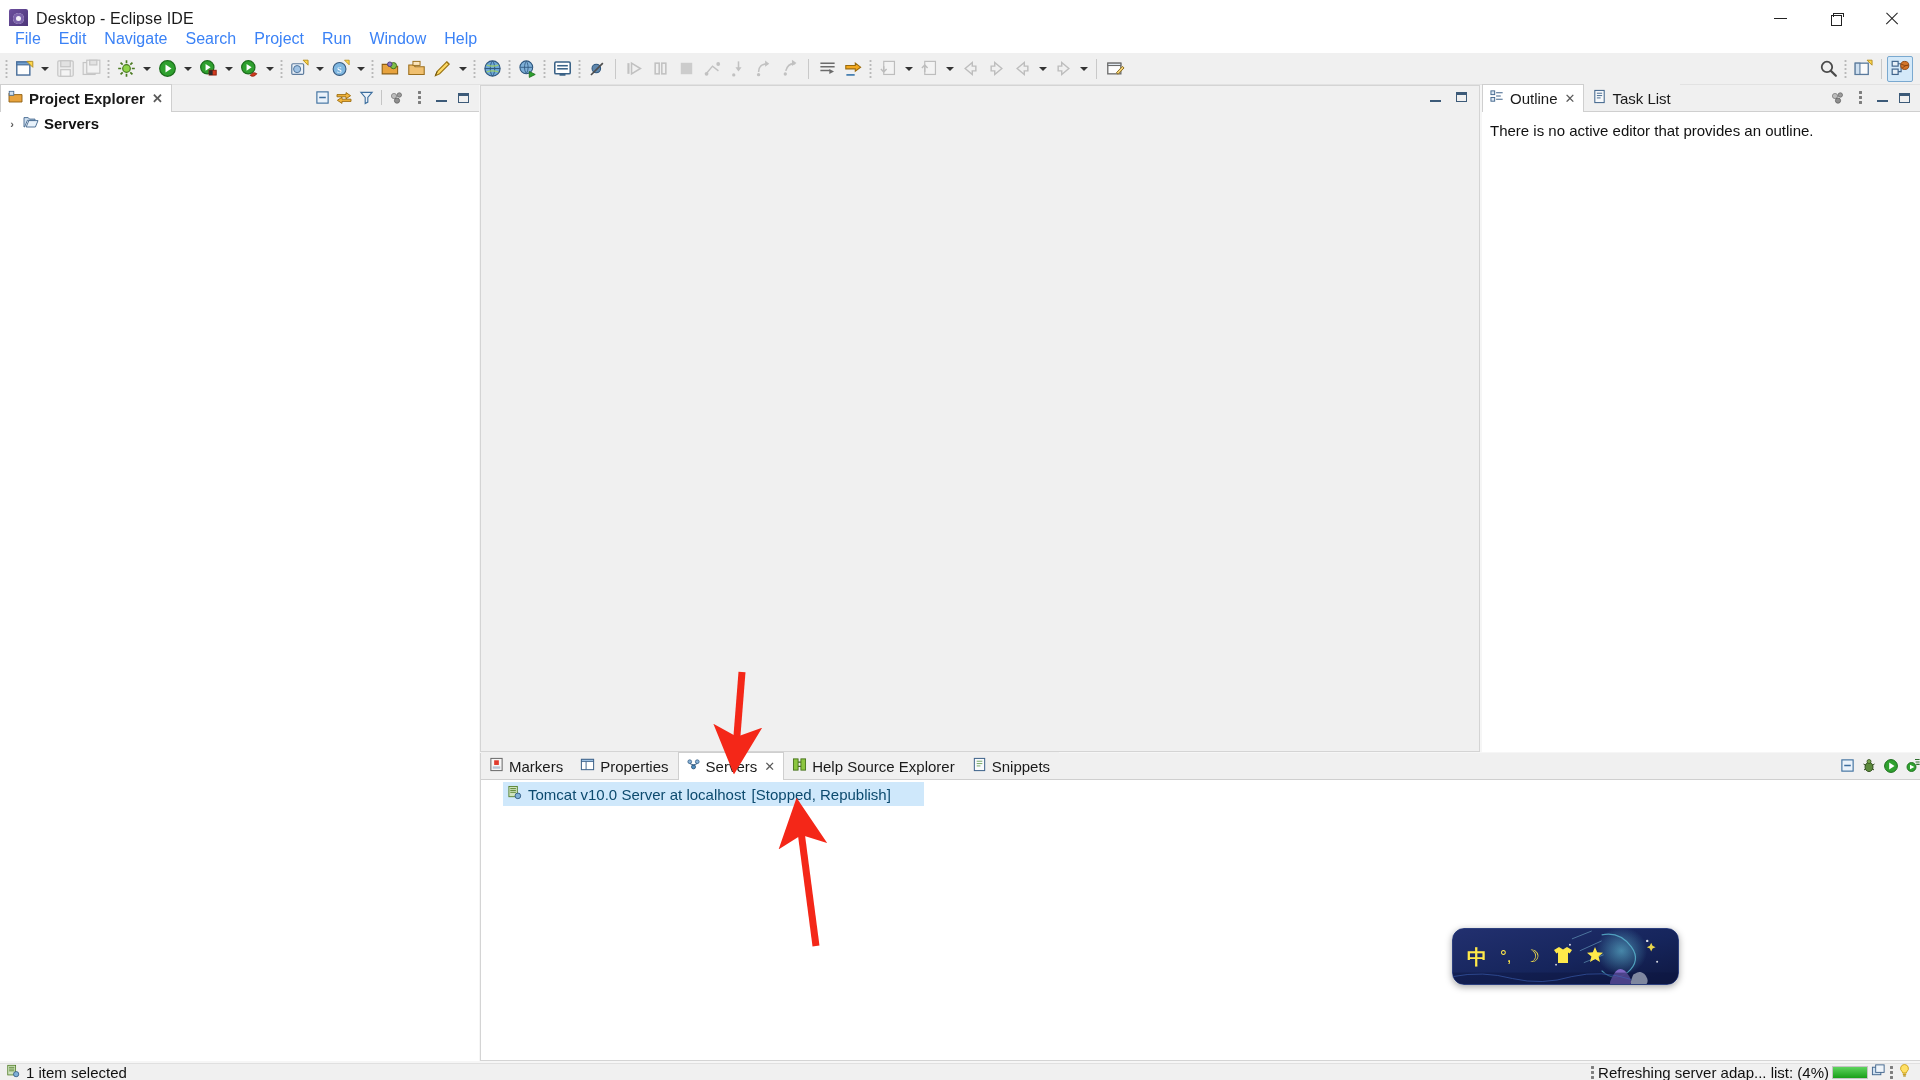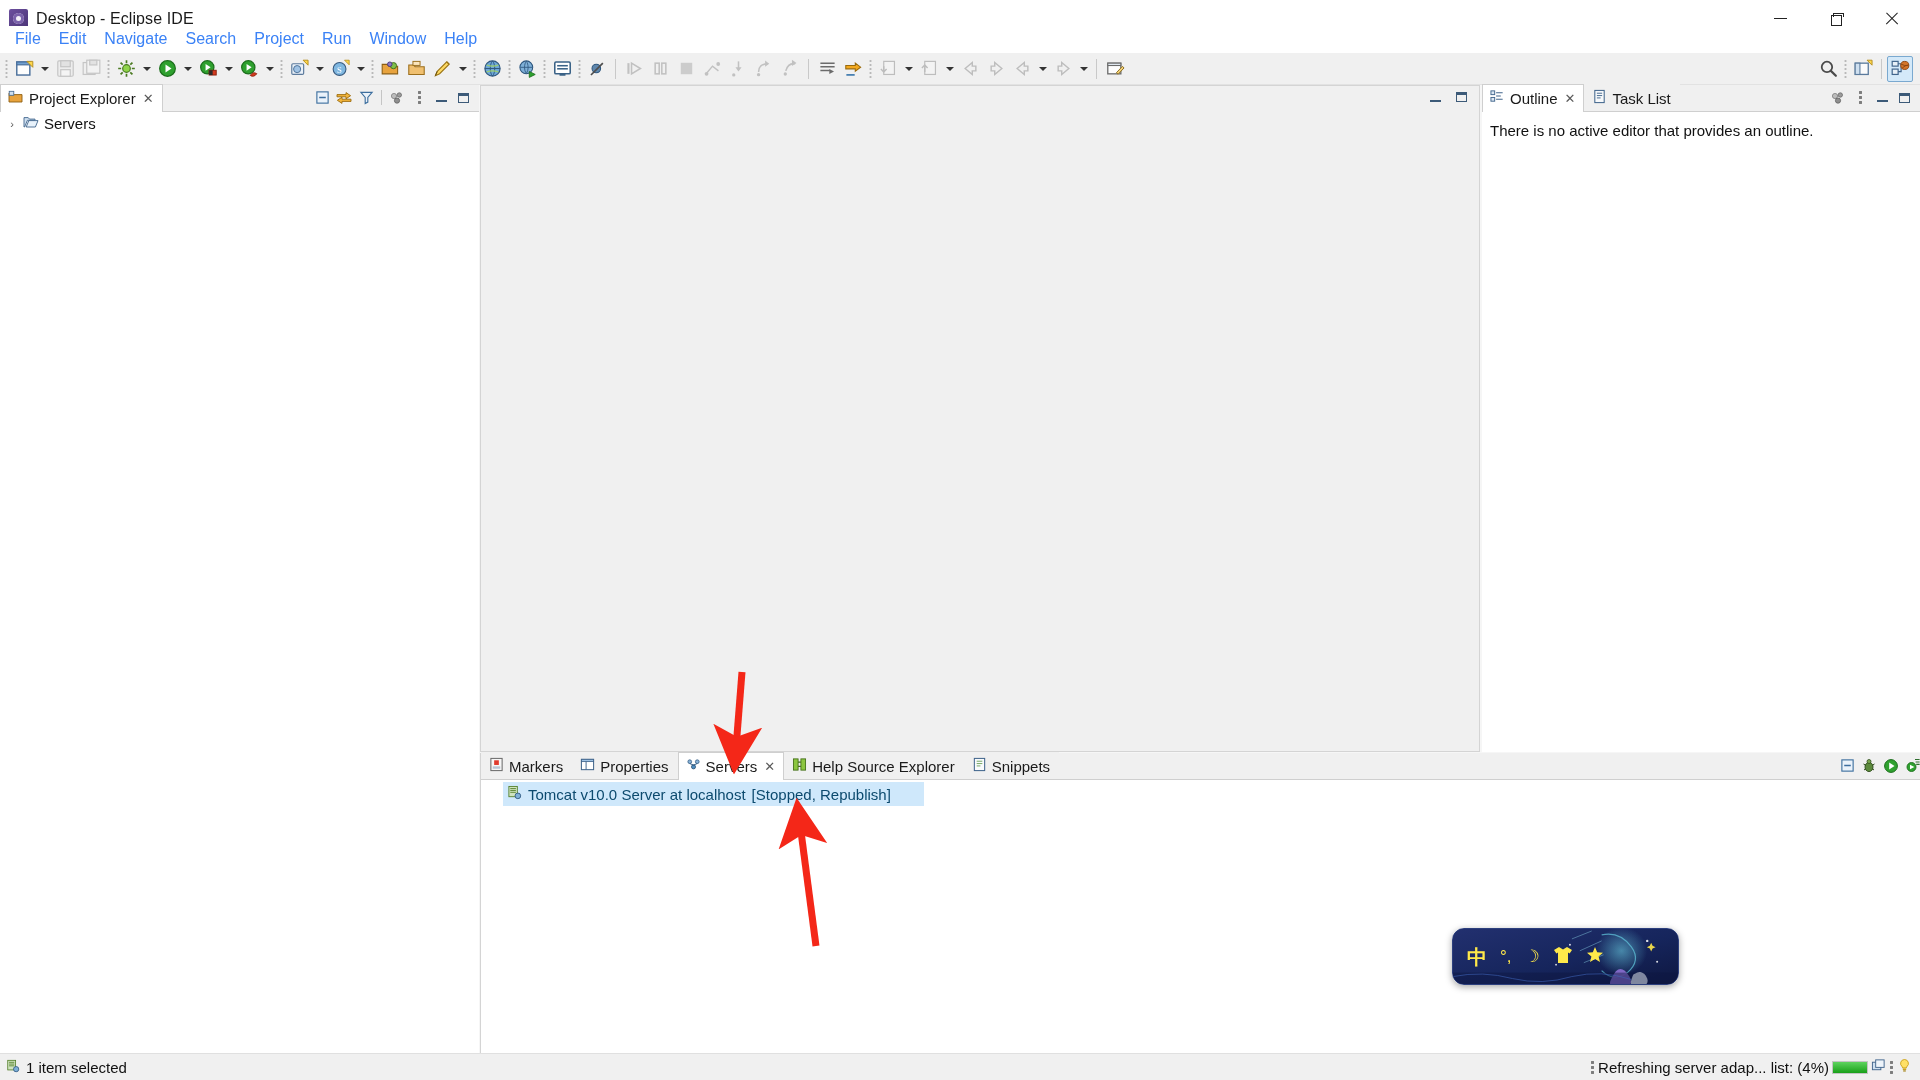--- a/index.html
+++ b/index.html
@@ -92,21 +92,21 @@
   .tb-sep { width:1px; height:20px; background:#c9c9c9; margin:0 5px; flex:0 0 auto; }
   .tb-spacer { flex: 1 1 auto; }
   .tb-icon { width:19px; height:19px; display:block; }
 
   
   #workbench { position:absolute; left:0; top:85px; width:1920px; height:978px; background:#f6f6f6; }
 
   .panel { position: absolute; background: #ffffff; }
 
   
-  #project-explorer { left:0; top:0; width:479px; height:976px; background:#ffffff; }
+  #project-explorer { left:0; top:0; width:479px; height:976px; background:#ffffff;font-weight:bold; }
   .panel-tabbar {
     height: 27px; background:#f0f0f0; display:flex; align-items:flex-end;
     border-bottom: 1px solid #cfcfcf; position: relative;
   }
   .panel-tab {
     display:flex; align-items:center; gap:5px; height:27px; padding:0 8px 0 7px;
     font-size:15px; color:#1a1a1a; background:#ffffff; position:relative;
     border-top:1px solid #cfcfcf; border-left:1px solid #cfcfcf; border-right:1px solid #cfcfcf;
   }
   .panel-tab.inactive { background:#f0f0f0; border-color:transparent;justify-content:center; }
@@ -144,21 +144,21 @@
   
   #bottom-panel { left:480px; top:668px; width:1560px; height:308px; background:#ffffff; border:1px solid #d4d4d4; border-top:none; }
   .server-row {
     display:flex; align-items:center; gap:6px; height:24px; margin-top:2px;
     background:#cfe8fb; width:421px; margin-left:22px; padding-left:4px;
     font-size:15px; color:#0c4a6e;
   }
 
   
   #statusbar {
-    position:absolute; left:0; bottom:0; width:1920px; height:27px;
+    position:absolute; left:0; bottom:0; width:1920px; height:17px;
     background:#f0f0f0; display:flex; align-items:center; border-top:1px solid #e0e0e0;
   }
   #status-left { display:flex; align-items:center; gap:6px; padding-left:6px; font-size:15px; color:#111; }
   #status-right { margin-left:auto; display:flex; align-items:center; gap:3px; padding-right:8px; font-size:15px; color:#111; }
   #progress-bar { width:36px; height:13px; background:#e4e4e4; border:1px solid #c4c4c4; position:relative; }
   #progress-fill { position:absolute; left:0; top:0; bottom:0; background:linear-gradient(#5ed35e,#19a019); }
 
   
   #ime-bar {
     position: absolute; left: 1452px; top: 928px; width: 227px; height: 57px;

